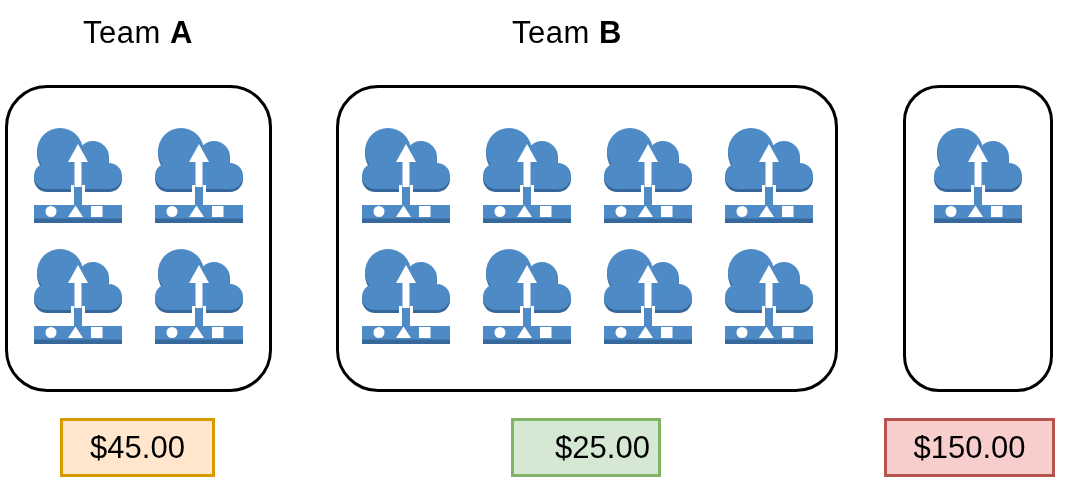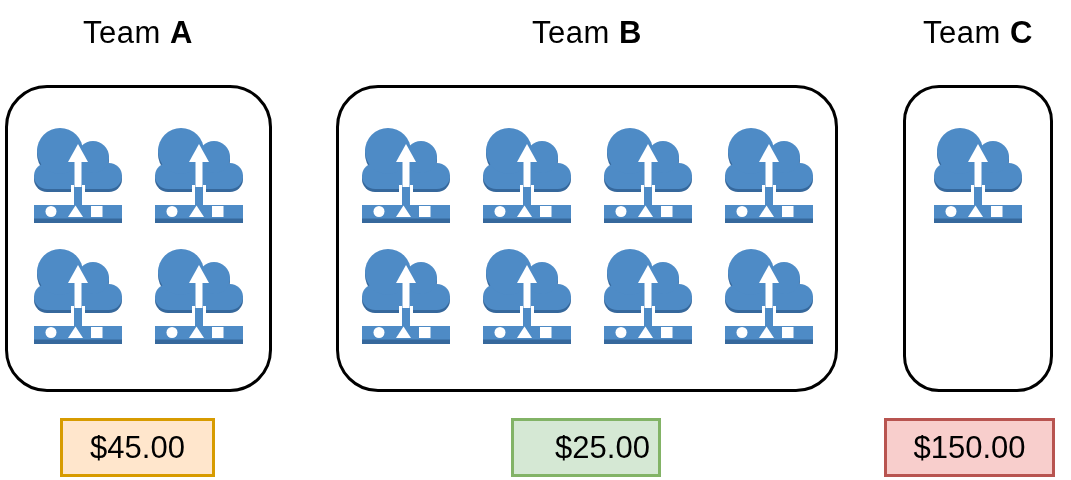--- a/index.html
+++ b/index.html
@@ -24,21 +24,21 @@
   .c-main{fill:var(--icon-main,#4E8BC6);}
   .c-shadow{fill:var(--icon-shadow,#36689C);}
   .c-glyph{fill:var(--icon-glyph,#ffffff);}
   .price-tag{
     position:absolute;top:418px;height:59px;box-sizing:border-box;
     border:3px solid;display:flex;align-items:center;justify-content:center;
     font-size:31px;
   }
   
   #title-a{left:5px;width:266px;}
-  #title-b{left:336px;width:502px;}
+  #title-b{left:316px;width:502px;}
   #title-c{left:903px;width:150px;}
   #box-a{left:5px;width:267px;}
   #box-b{left:336px;width:502px;}
   #box-c{left:903px;width:150px;border-radius:36px;}
   #price-a{left:60px;width:155px;}
   #price-b{left:511px;width:150px;}
   #price-c{left:884px;width:171px;}
 </style>
 </head>
 <body>
@@ -378,21 +378,20 @@
     <circle class="c-glyph" cx="21" cy="92.5" r="5.5"></circle>
     <polygon class="c-glyph" points="38,98 45.5,86.5 53,98"></polygon>
     <rect class="c-glyph" x="61" y="87" width="11.5" height="11"></rect>
   </svg>
 </div>
   </div>
   <div class="price-tag" id="price-b" style="background: rgb(213, 232, 212); border-color: rgb(130, 179, 102); padding-left: 33px;">
       <span>$25.00</span>
     </div>
 
-  <div class="team-title" id="title-c"><span>Team </span><span class="letter">C</span></div>
   <div class="team-box" id="box-c">
     <div class="icon-grid" style="grid-template-columns: repeat(1, 96px);">
   <svg class="instance-icon" viewBox="0 0 96 104" aria-hidden="true">
 
     <g class="c-shadow" transform="translate(0,3)">
       <rect x="4" y="44" width="88" height="26" rx="13"></rect>
       <circle cx="30" cy="32" r="23"></circle>
       <circle cx="63" cy="38" r="16"></circle>
     </g>
 

